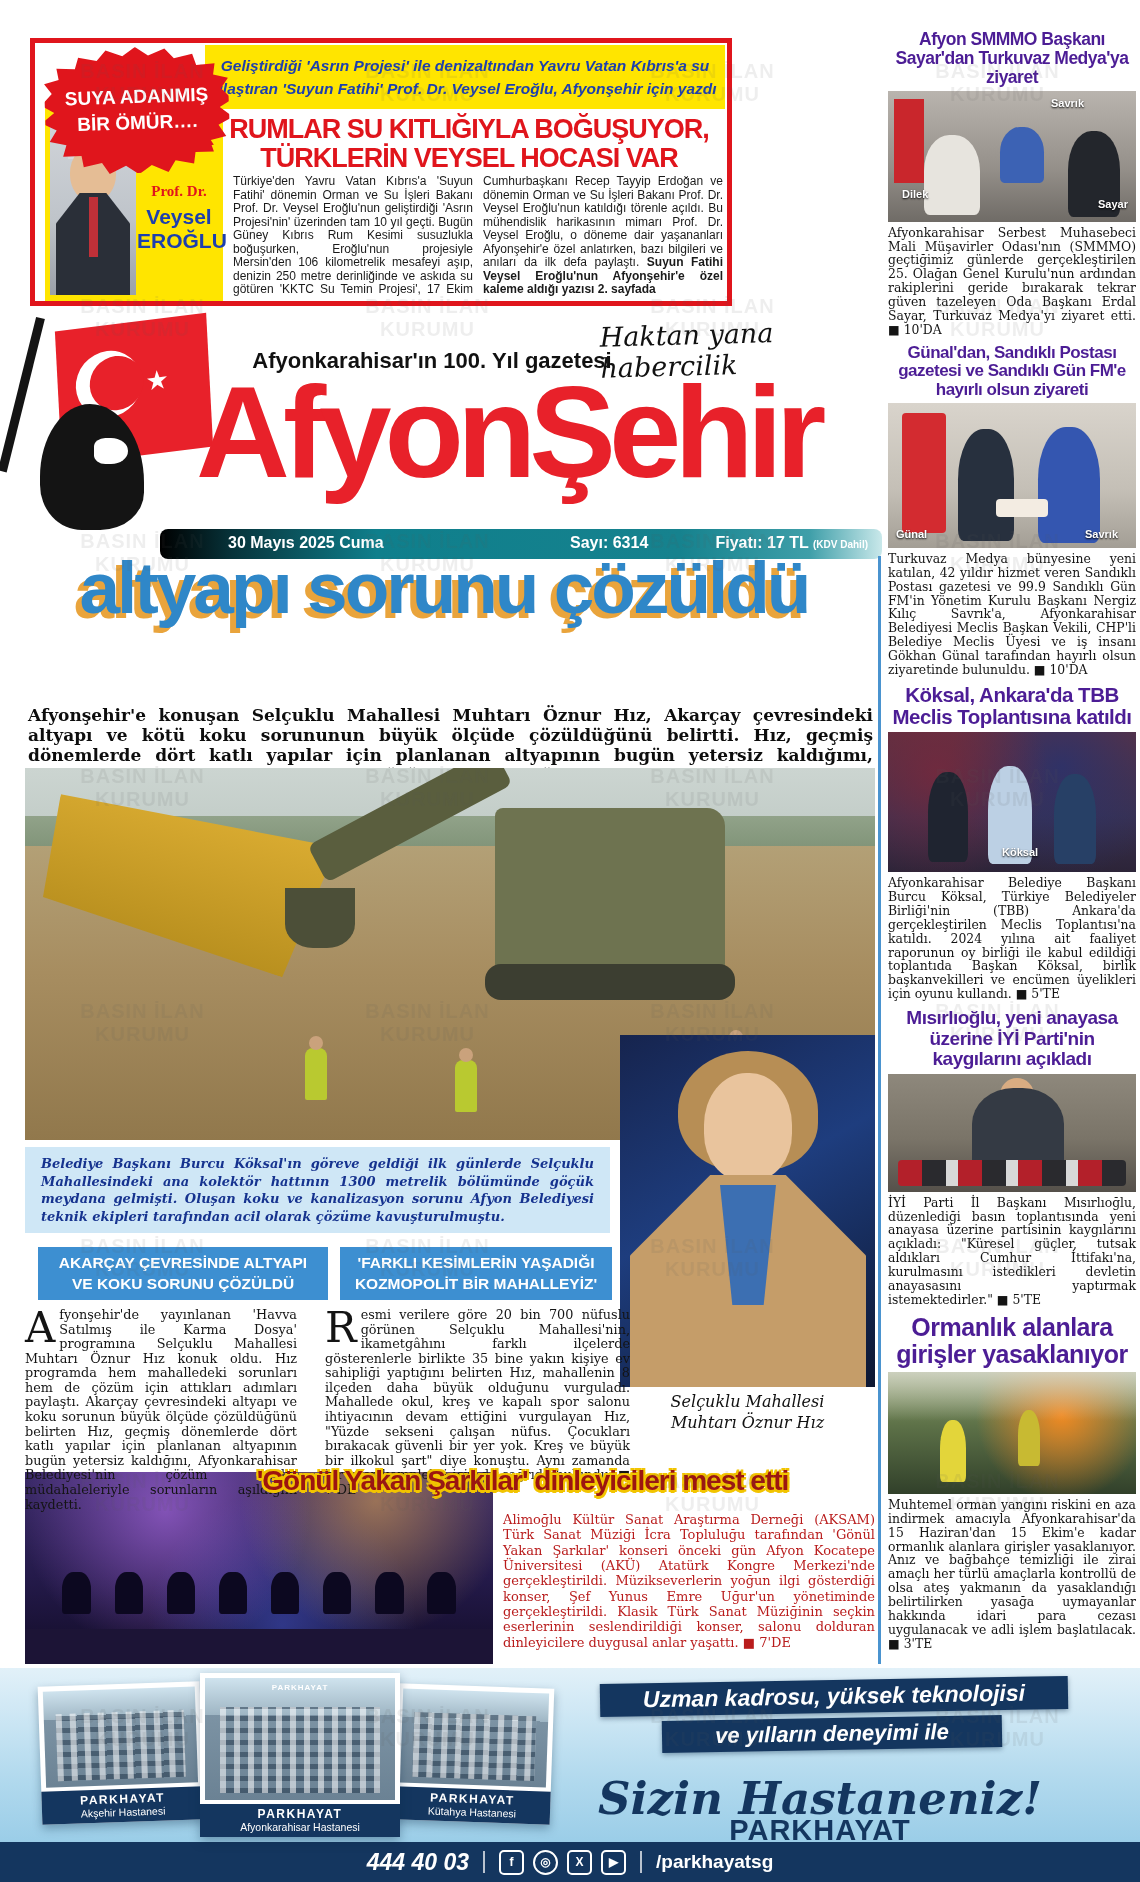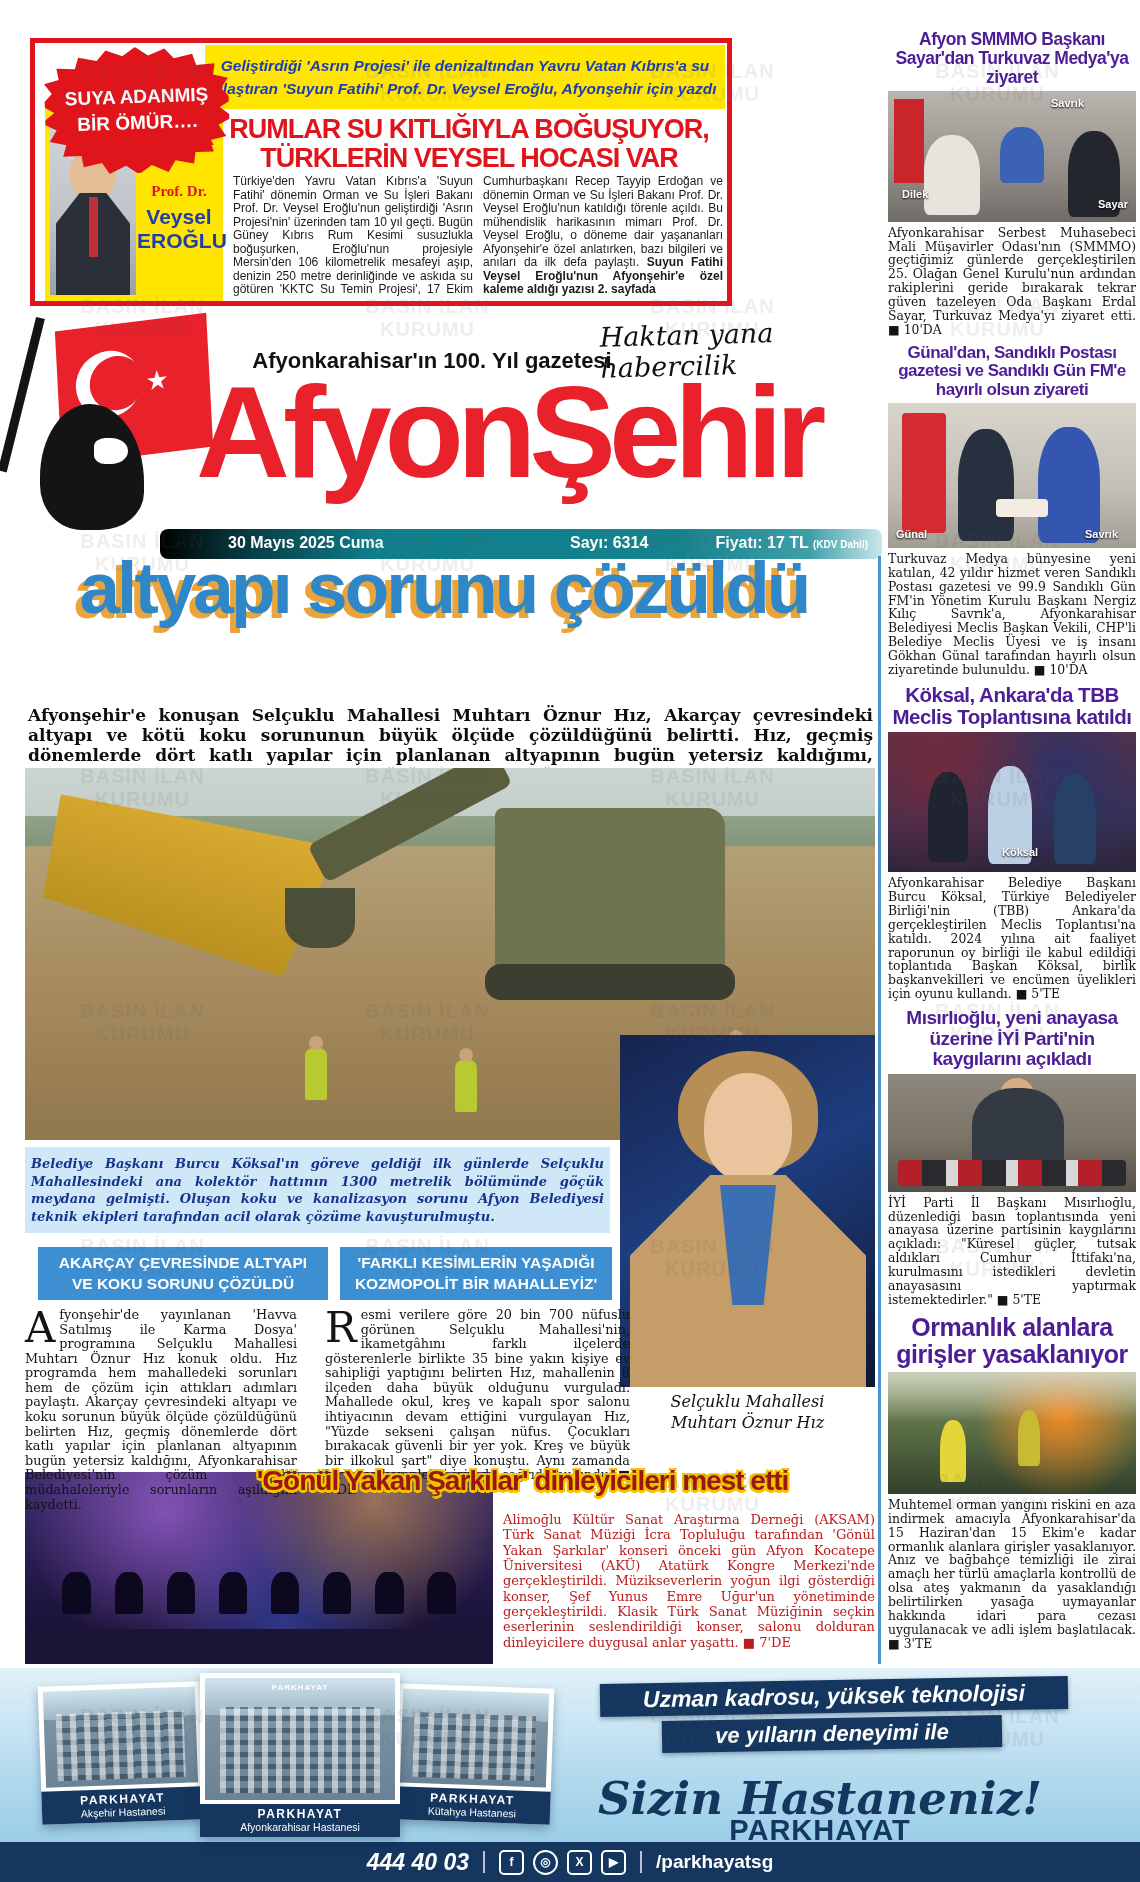--- a/index.html
+++ b/index.html
@@ -53,21 +53,21 @@
   .mp-van{position:absolute;left:520px;top:58px;width:120px;height:48px;background:#d8dcdc;border-radius:10px 16px 2px 2px;}
   .worker{position:absolute;width:22px;height:52px;background:#b9c930;border-radius:8px 8px 2px 2px;}
   .worker i{display:block;width:14px;height:14px;background:#caa27c;border-radius:50%;margin:-12px auto 0;}
   .w1{left:280px;bottom:40px;}.w2{left:430px;bottom:28px;}.w3{left:700px;bottom:46px;background:#e0dc35;}
   .portrait{position:absolute;left:620px;top:1035px;width:255px;height:352px;background:linear-gradient(150deg,#16244e 0%,#1e3d7e 45%,#0d1731 100%);overflow:hidden;z-index:2;}
   .pt-hair{position:absolute;left:58px;top:16px;width:140px;height:120px;background:#b78e55;border-radius:50% 50% 40% 45%;}
   .pt-face{position:absolute;left:84px;top:38px;width:88px;height:108px;background:#e9c49d;border-radius:48% 48% 44% 44%;}
   .pt-blazer{position:absolute;left:10px;top:140px;width:236px;height:212px;background:#c59d69;clip-path:polygon(0 38%,34% 0,66% 0,100% 38%,100% 100%,0 100%);}
   .pt-shirt{position:absolute;left:100px;top:150px;width:56px;height:120px;background:#3c6fb2;clip-path:polygon(0 0,100% 0,78% 100%,22% 100%);}
   .portrait-caption{position:absolute;left:620px;top:1392px;width:255px;text-align:center;font-family:"DejaVu Serif",serif;font-style:italic;font-size:16px;line-height:1.3;color:#111;z-index:2;}
-  .caption-box{position:absolute;left:25px;top:1147px;width:585px;height:86px;background:#cfe7f6;color:#16338f;font-family:"DejaVu Serif",serif;font-weight:bold;font-style:italic;font-size:13px;line-height:1.35;padding:8px 6px;box-sizing:border-box;text-align:justify;z-index:2;}
+  .caption-box{position:absolute;left:25px;top:1147px;width:585px;height:86px;background:#cfe7f6;color:#16338f;font-family:"DejaVu Serif",serif;font-weight:bold;font-style:italic;font-size:13px;line-height:1.35;padding:8px 16px;box-sizing:border-box;text-align:justify;z-index:2;}
   .subhead{position:absolute;top:1247px;height:53px;background:#3d8fd1;color:#fff;font-weight:bold;font-size:15.5px;line-height:1.35;display:flex;flex-direction:column;align-items:center;justify-content:center;text-align:center;z-index:2;}
   .sub1{left:38px;width:290px;}
   .sub2{left:340px;width:272px;}
   .mcol{position:absolute;top:1308px;margin:0;font-family:"DejaVu Serif",serif;font-size:12.8px;line-height:1.14;text-align:justify;color:#141414;z-index:2;}
   .mcol1{left:25px;width:272px;}
   .mcol2{left:325px;width:305px;}
   .dropcap::first-letter{float:left;font-size:42px;line-height:.82;padding:3px 4px 0 0;}
   
   .concert-photo{position:absolute;left:25px;top:1472px;width:468px;height:192px;background:radial-gradient(circle at 30% 20%,rgba(196,120,255,.55),transparent 40%),radial-gradient(circle at 75% 15%,rgba(255,190,80,.5),transparent 35%),radial-gradient(circle at 55% 80%,rgba(80,110,255,.4),transparent 45%),linear-gradient(180deg,#3a2a68 0%,#241a4a 55%,#120c28 100%);z-index:1;}
   .cp-row{position:absolute;left:8%;bottom:26%;width:84%;height:22%;display:flex;gap:6%;}

